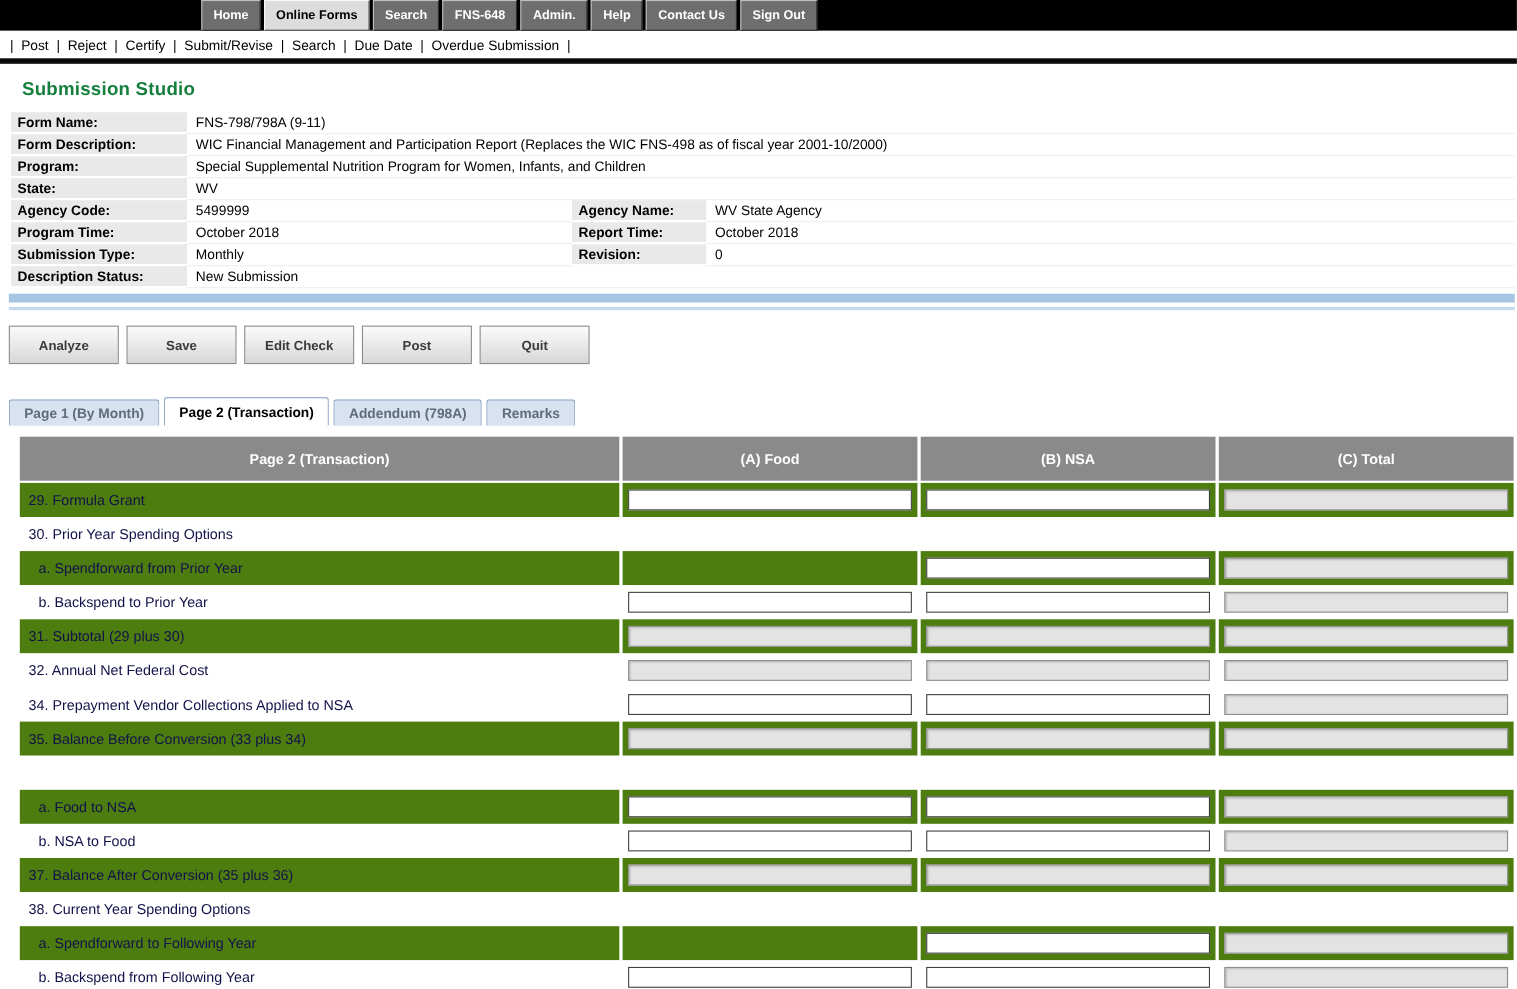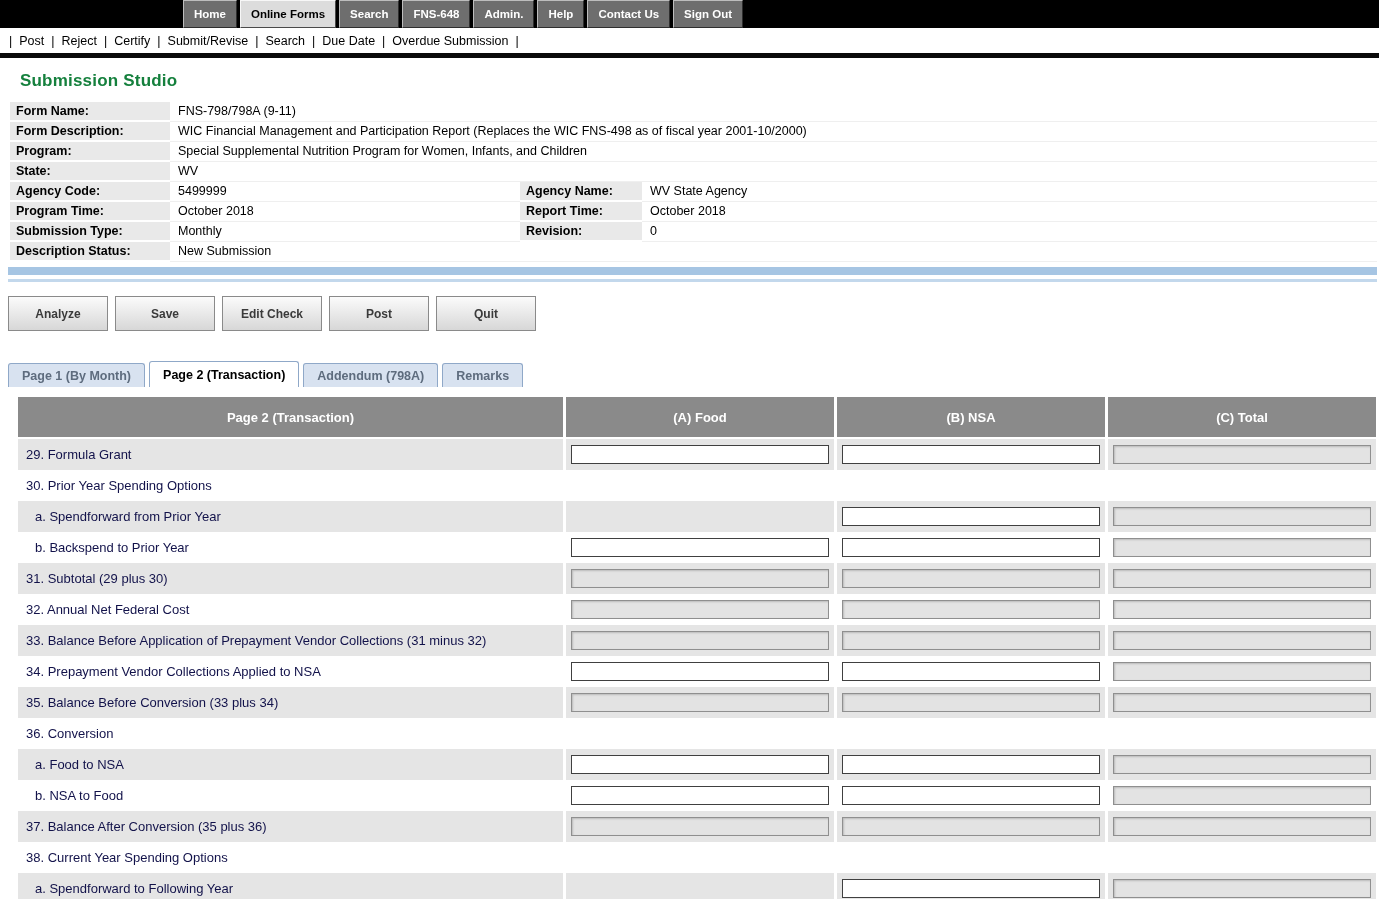--- a/index.html
+++ b/index.html
@@ -63,21 +63,21 @@
 
   
   .grid { margin: 10px 0 0 18px; width: 1358px; background: #fff; }
   .grid-row { display: grid; grid-template-columns: 545px 268px 268px 268px; column-gap: 3px; }
   .grid-row.header { height: 40px; margin-bottom: 2px; }
   .head-cell {
     background: #8a8a8a; color: #fff; font-weight: bold; font-size: 13px;
     display: flex; align-items: center; justify-content: center;
   }
   .body-row { height: 31px; }
-  .stripe-a > .cell { background: #e5e5e5; }
+  .stripe-a > .cell { background: #4d7c0f; }
   .stripe-b > .cell { background: #fff; }
   .cell { display: flex; align-items: center; }
   .cell.label { padding-left: 8px; font-size: 13px; color: #12124a; }
   .cell.label.indent { padding-left: 17px; }
   .cell.inputcell { justify-content: center; }
   .cellinput {
     width: calc(100% - 10px); height: 19px;
     border: 1px solid #404040; background: #fff;
     font-family: inherit; font-size: 12px; padding: 0 4px;
   }
@@ -229,32 +229,20 @@
       <div class="cell inputcell">
         <input type="text" class="cellinput" disabled="" style="">
       </div>
       <div class="cell inputcell">
         <input type="text" class="cellinput" disabled="" style="">
       </div>
       <div class="cell inputcell">
         <input type="text" class="cellinput" disabled="" style="">
       </div>
     </div>
-    <div class="grid-row body-row stripe-a">
-      <div class="cell label">33. Balance Before Application of Prepayment Vendor Collections (31 minus 32)</div>
-      <div class="cell inputcell">
-        <input type="text" class="cellinput" disabled="" style="">
-      </div>
-      <div class="cell inputcell">
-        <input type="text" class="cellinput" disabled="" style="">
-      </div>
-      <div class="cell inputcell">
-        <input type="text" class="cellinput" disabled="" style="">
-      </div>
-    </div>
     <div class="grid-row body-row stripe-b">
       <div class="cell label">34. Prepayment Vendor Collections Applied to NSA</div>
       <div class="cell inputcell">
         <input type="text" class="cellinput" style="">
       </div>
       <div class="cell inputcell">
         <input type="text" class="cellinput" style="">
       </div>
       <div class="cell inputcell">
         <input type="text" class="cellinput" disabled="" style="">
@@ -266,21 +254,20 @@
         <input type="text" class="cellinput" disabled="" style="">
       </div>
       <div class="cell inputcell">
         <input type="text" class="cellinput" disabled="" style="">
       </div>
       <div class="cell inputcell">
         <input type="text" class="cellinput" disabled="" style="">
       </div>
     </div>
     <div class="grid-row body-row stripe-b">
-      <div class="cell label">36. Conversion</div>
       <div class="cell inputcell"></div>
       <div class="cell inputcell"></div>
       <div class="cell inputcell"></div>
     </div>
     <div class="grid-row body-row stripe-a">
       <div class="cell label indent">a. Food to NSA</div>
       <div class="cell inputcell">
         <input type="text" class="cellinput" style="">
       </div>
       <div class="cell inputcell">

